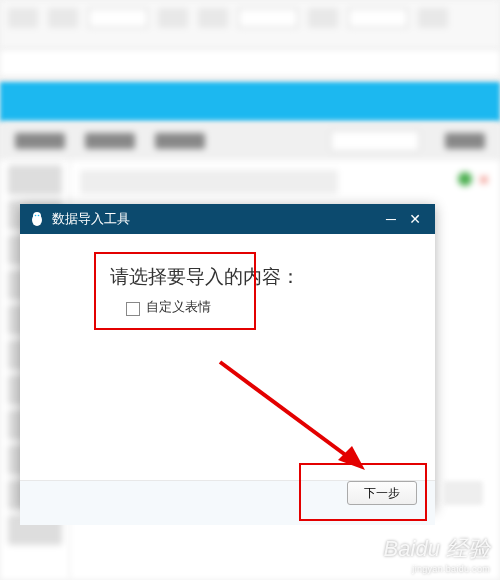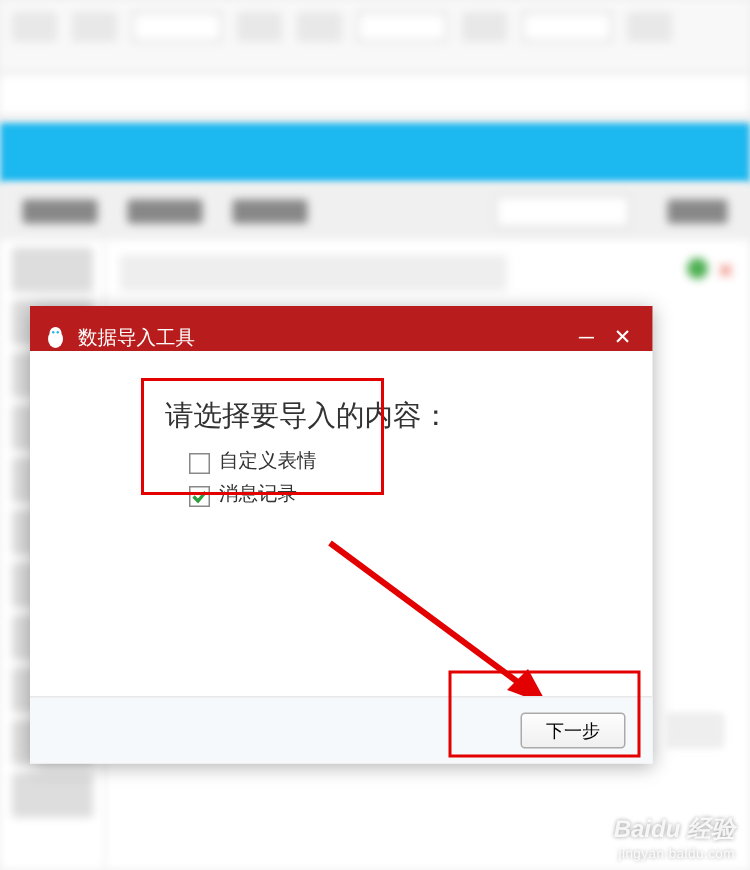--- a/index.html
+++ b/index.html
@@ -33,23 +33,23 @@
       top: 204px;
       left: 20px;
       width: 415px;
       height: 305px;
       background: #fff;
       box-shadow: 0 2px 12px rgba(0,0,0,0.3);
       z-index: 100;
     }
     .dialog-titlebar {
       height: 30px;
-      background: #b91c1c;
+      background: #0c4a6e;
       display: flex;
-      align-items: flex-end;
+      align-items: center;
       padding: 0 8px;
       color: #fff;
       font-size: 13px;
     }
     .dialog-icon { width: 18px; height: 18px; margin-right: 6px; display: flex; align-items: center; justify-content: center; }
     .dialog-title { flex: 1; }
     .dialog-min, .dialog-close { width: 24px; height: 20px; display: flex; align-items: center; justify-content: center; cursor: pointer; font-size: 14px; }
     
     .dialog-body {
       padding: 20px;
@@ -87,24 +87,25 @@
       width: 170px;
       height: 130px;
       pointer-events: none;
     }
     
     .dialog-footer {
       height: 45px;
       background: #f5f9fc;
       border-top: 1px solid #e8e8e8;
       display: flex;
-      align-items: center;
+      align-items: flex-start;
       justify-content: flex-end;
       padding: 0 12px;
       position: relative;
+      margin-top: 16px;
     }
     
     .red-box-button {
       position: absolute;
       top: -18px;
       right: 8px;
       width: 128px;
       height: 58px;
       border: 2px solid #e30000;
       pointer-events: none;
@@ -135,21 +136,21 @@
       position: absolute;
       bottom: 6px;
       right: 10px;
       color: rgba(255,255,255,0.85);
       font-size: 11px;
       text-align: right;
       text-shadow: 0 0 3px rgba(0,0,0,0.4);
       filter: blur(0.3px);
       z-index: 200;
     }
-    .watermark .brand { font-size: 16px; font-style: italic; font-weight: bold; margin-top: 16px; }
+    .watermark .brand { font-size: 22px; font-style: italic; font-weight: normal; margin-top: 16px; }
     .watermark .sub { font-size: 9px; letter-spacing: 0.3px; margin-left: 15px; }
   </style>
 </head>
 <body>
 
 <div class="bg-toolbar">
   <div class="bg-toolbar-inner">
     <div class="bg-btn"></div>
       <div class="bg-btn"></div>
       <div class="bg-select"></div>
@@ -210,28 +211,20 @@
     <div class="options-group">
       <div class="options-prompt">请选择要导入的内容：</div>
 
       <div class="checkbox-row">
         <span class="checkbox">
           
         </span>
         <span>自定义表情</span>
       </div>
 
-      <div class="checkbox-row">
-        <span class="checkbox checked">
-          <svg width="10" height="10" viewBox="0 0 10 10">
-              <path d="M1 5 L4 8 L9 2" stroke="#2e9e3f" stroke-width="2.2" fill="none"></path>
-            </svg>
-        </span>
-        <span>消息记录</span>
-      </div>
     </div>
 
     <svg class="red-arrow" viewBox="0 0 170 130">
       <line x1="10" y1="10" x2="145" y2="110" stroke="#e30000" stroke-width="4"></line>
       <polygon points="155,118 128,108 142,94" fill="#e30000"></polygon>
     </svg>
   </div>
 
   <div class="dialog-footer">
     <div class="red-box-button"></div>

